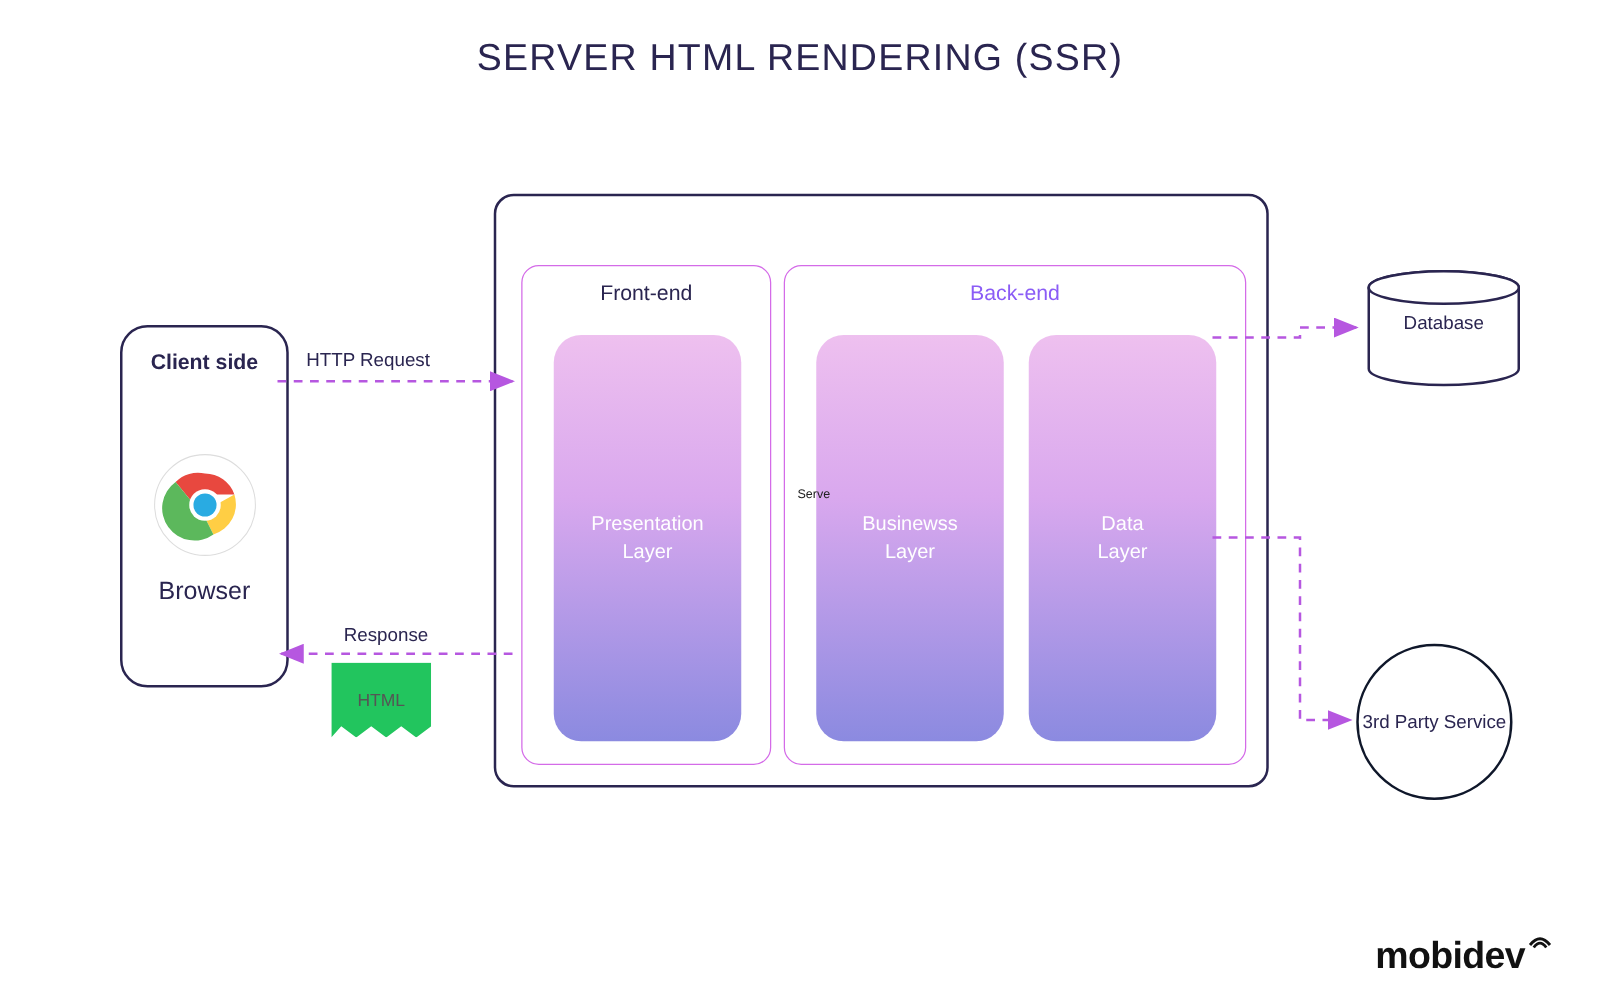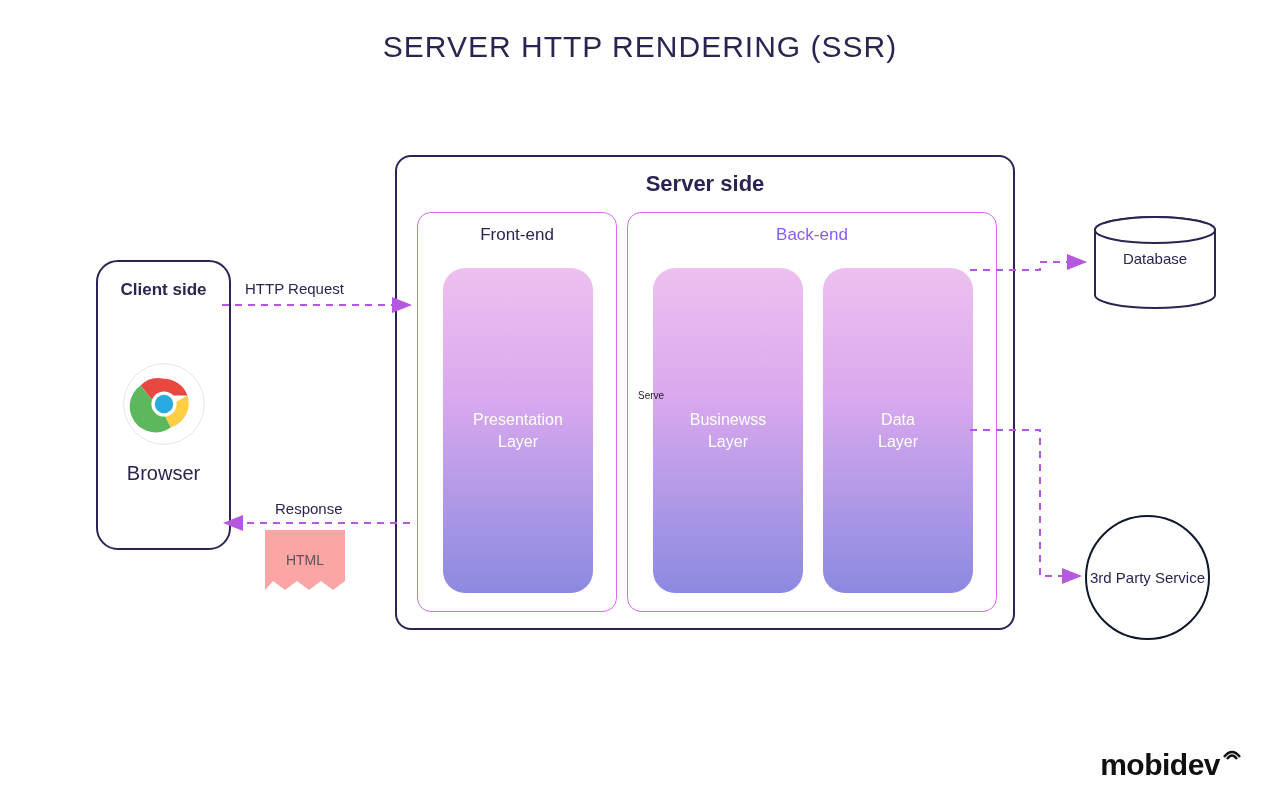--- a/index.html
+++ b/index.html
@@ -27,55 +27,54 @@
   .presentation { left: 25px; top: 55px; }
   .business { left: 25px; top: 55px; }
   .data { left: 195px; top: 55px; }
 
   
   .db-shape { position:absolute; left:1090px; top:215px; width:130px; height:95px; }
   .db-label { position:absolute; left:1090px; top:250px; width:130px; text-align:center; font-size:15px; color:#2a2550; }
   .thirdparty-shape { position:absolute; left:1085px; top:515px; width:125px; height:125px; border:2px solid #0f172a; border-radius:50%; display:flex; align-items:center; justify-content:center; text-align:center; font-size:15px; color:#2a2550; line-height:1.3; }
 
   
-  .html-note { position:absolute; left:265px; top:530px; width:80px; height:60px; background:#fca5a5; display:flex; align-items:center; justify-content:center; font-size:14px; color:#555; clip-path: polygon(0 0, 100% 0, 100% 85%, 85% 100%, 70% 85%, 55% 100%, 40% 85%, 25% 100%, 10% 85%, 0 100%); }
+  .html-note { position:absolute; left:265px; top:530px; width:80px; height:60px; background:#22c55e; display:flex; align-items:center; justify-content:center; font-size:14px; color:#555; clip-path: polygon(0 0, 100% 0, 100% 85%, 85% 100%, 70% 85%, 55% 100%, 40% 85%, 25% 100%, 10% 85%, 0 100%); }
 
   
   svg.arrows { position:absolute; left:0; top:0; width:1280px; height:800px; pointer-events:none; }
 
   .arrow-label { position:absolute; font-size:15px; color:#2a2550; }
 
   .tiny-label { position:absolute; font-size:10px; color:#222; }
 
   
   .logo { position:absolute; right:40px; bottom:18px; font-size:30px; font-weight:800; color:#111; letter-spacing:-0.5px; font-family: Arial, sans-serif; }
   .logo .wifi { display:inline-block; position:relative; top:-14px; left:2px; }
 </style>
 </head>
 <body>
 
-<div class="title">SERVER HTTP RENDERING (SSR)</div>
+<div class="title">SERVER HTML RENDERING (SSR)</div>
 
 <div class="client-box">
   <div class="client-title">Client side</div>
   <div class="chrome-icon">
     <svg width="84" height="84" viewBox="0 0 100 100">
       <circle cx="50" cy="50" r="48" fill="#fff" stroke="#ddd" stroke-width="1"></circle>
       <path d="M50 20 A30 30 0 0 1 78 40 L50 40 A10 10 0 0 0 40 50 L22 28 A30 30 0 0 1 50 20Z" fill="#E8483F"></path>
       <path d="M78 40 A30 30 0 0 1 58 78 L48 58 A10 10 0 0 0 60 50 L78 40Z" fill="#FFCE44"></path>
       <path d="M22 28 L40 50 A10 10 0 0 0 48 58 L58 78 A30 30 0 0 1 22 28Z" fill="#5CB85C"></path>
       <circle cx="50" cy="50" r="15" fill="#fff"></circle>
       <circle cx="50" cy="50" r="11" fill="#29ABE2"></circle>
     </svg>
   </div>
   <div class="browser-label">Browser</div>
 </div>
 
 <div class="server-box">
-  <div class="server-title">Server side</div>
 
   <div class="frontend-box">
     <div class="frontend-title">Front-end</div>
     <div class="layer-pill presentation">Presentation<br>Layer</div>
   </div>
 
   <div class="backend-box">
     <div class="backend-title">Back-end</div>
     <div class="layer-pill business">Businewss<br>Layer</div>
     <div class="layer-pill data">Data<br>Layer</div>

